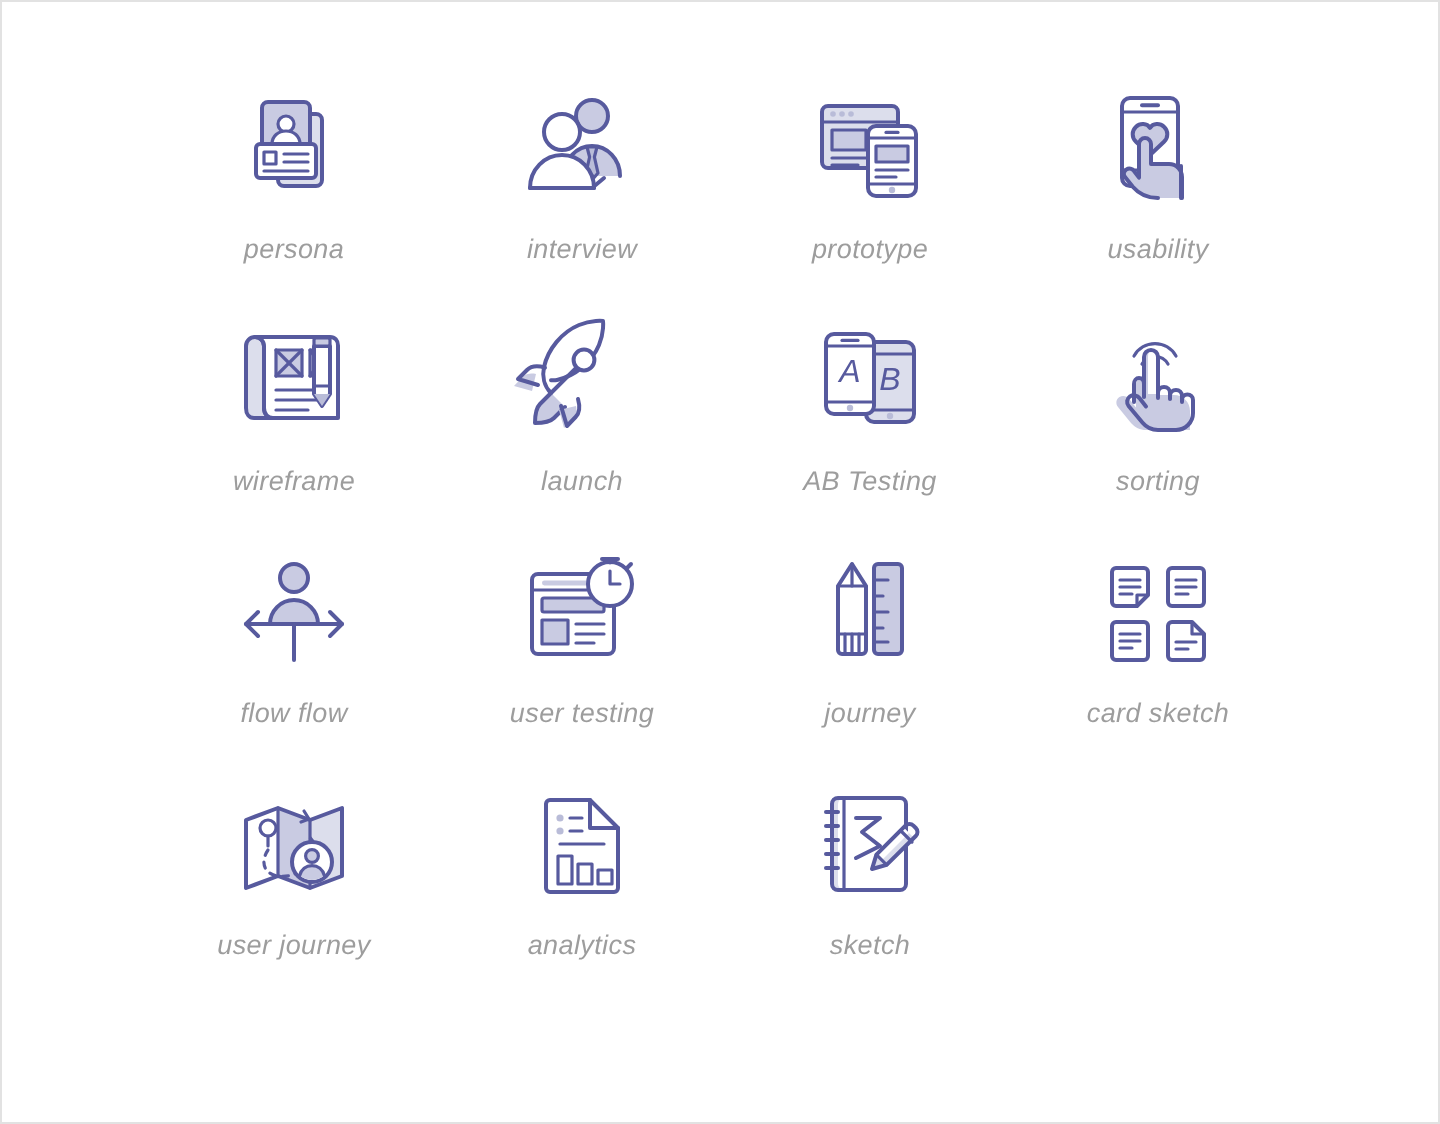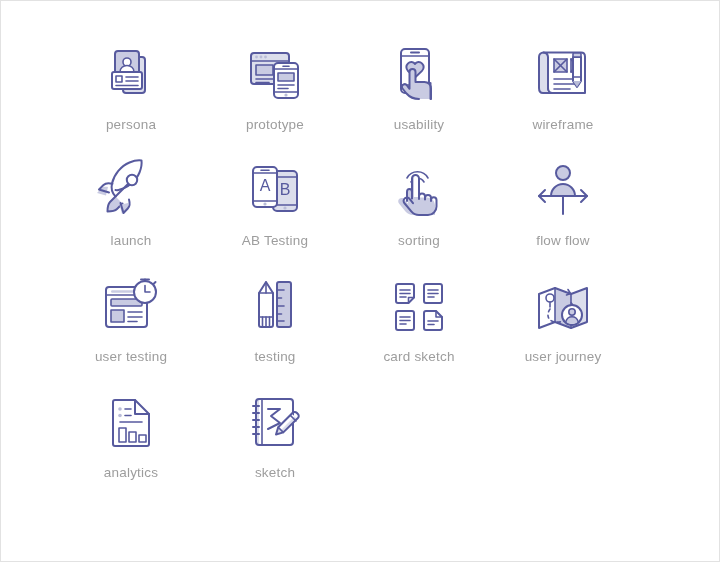--- a/index.html
+++ b/index.html
@@ -16,26 +16,27 @@
   .page {
     position: relative;
     width: 720px;
     height: 562px;
     box-sizing: border-box;
     border: 1px solid #e2e2e2;
     background: #ffffff;
   }
   .grid {
     position: absolute;
-    left: 58px;
+    left: 74px;
     top: 38px;
     width: 576px;
     display: grid;
     grid-template-columns: repeat(4, 144px);
     grid-template-rows: repeat(4, 116px);
+    font-style: italic;
   }
   .cell {
     display: flex;
     flex-direction: column;
     align-items: center;
     justify-content: flex-start;
   }
   .icon-box {
     width: 72px;
     height: 72px;
@@ -88,20 +89,40 @@
           <rect class="st" x="17" y="33" width="30" height="17" rx="2"></rect>
           <rect class="st-thin" x="21" y="37" width="6" height="6"></rect>
           <line class="st-thin" x1="31" y1="38" x2="43" y2="38"></line>
           <line class="st-thin" x1="31" y1="42" x2="43" y2="42"></line>
           <line class="st-thin" x1="21" y1="46.5" x2="43" y2="46.5"></line>
         </svg>
       </div>
       <div class="label">persona</div>
     </div>
 
+    <div class="cell">
+      <div class="icon-box">
+        <svg viewBox="0 0 72 72">
+          <circle class="fl" cx="41" cy="19" r="8"></circle>
+          <circle class="st" cx="41" cy="19" r="8"></circle>
+          <path class="fl" d="M27 49c0-8.5 6.4-15 14-15s14 6.5 14 15z"></path>
+          <path class="st" d="M27 49c0-8.5 6.4-15 14-15s14 6.5 14 15"></path>
+          <path class="fl-d" d="M38.5 34.5h5l-1.3 5 1.8 8-3 3.5-3-3.5 1.8-8z"></path>
+          <path class="st-thin" d="M38.5 34.5h5l-1.3 5 1.8 8-3 3.5-3-3.5 1.8-8z"></path>
+          <line class="st" x1="41" y1="49" x2="41" y2="55"></line>
+          <line class="st" x1="41" y1="55" x2="47" y2="50"></line>
+          <circle class="fl-w" cx="26" cy="27" r="9"></circle>
+          <circle class="st" cx="26" cy="27" r="9"></circle>
+          <path class="fl-w" d="M10 55c0-9.2 7.2-16.5 16-16.5S42 45.8 42 55z"></path>
+          <path class="st" d="M10 55c0-9.2 7.2-16.5 16-16.5S42 45.8 42 55"></path>
+          <line class="st" x1="10" y1="55" x2="42" y2="55"></line>
+        </svg>
+      </div>
+      <div class="label">interview</div>
+    </div>
 
     <div class="cell">
       <div class="icon-box">
         <svg viewBox="0 0 72 72">
           <rect class="fl-l" x="12" y="14" width="38" height="31" rx="3"></rect>
           <rect class="st" x="12" y="14" width="38" height="31" rx="3"></rect>
           <line class="st-thin" x1="12" y1="22" x2="50" y2="22"></line>
           <circle class="fl-d" cx="17.5" cy="18" r="1.4"></circle>
           <circle class="fl-d" cx="22" cy="18" r="1.4"></circle>
           <circle class="fl-d" cx="26.5" cy="18" r="1.4"></circle>
@@ -284,21 +305,21 @@
           <line class="st-thin" x1="30.5" y1="46" x2="30.5" y2="56"></line>
           <rect class="fl" x="38" y="11" width="14" height="45" rx="2"></rect>
           <rect class="st" x="38" y="11" width="14" height="45" rx="2"></rect>
           <line class="st-thin" x1="38" y1="19" x2="45" y2="19"></line>
           <line class="st-thin" x1="38" y1="27" x2="42.5" y2="27"></line>
           <line class="st-thin" x1="38" y1="35" x2="45" y2="35"></line>
           <line class="st-thin" x1="38" y1="43" x2="42.5" y2="43"></line>
           <line class="st-thin" x1="38" y1="50" x2="45" y2="50"></line>
         </svg>
       </div>
-      <div class="label">testing</div>
+      <div class="label">journey</div>
     </div>
 
 
     <div class="cell">
       <div class="icon-box">
         <svg viewBox="0 0 72 72">
           <path class="fl-w" d="M13 13h16c1.1 0 2 .9 2 2v12l-5 5H15c-1.1 0-2-.9-2-2V15c0-1.1.9-2 2-2z"></path>
           <path class="st" d="M13 15c0-1.1.9-2 2-2h14c1.1 0 2 .9 2 2v11.5L25.5 32H15c-1.1 0-2-.9-2-2z"></path>
           <path class="st-thin" d="M31 26.5h-5.5V32"></path>
           <line class="st-thin" x1="17" y1="19" x2="27" y2="19"></line>

